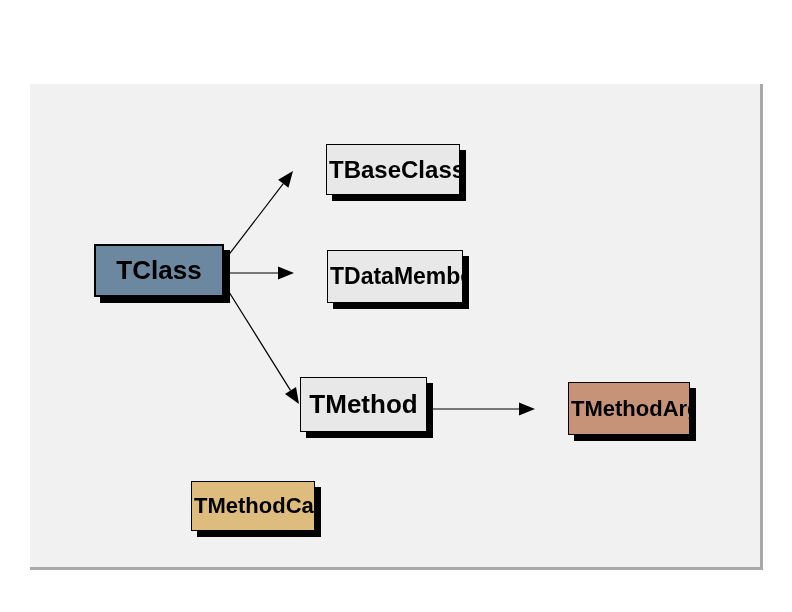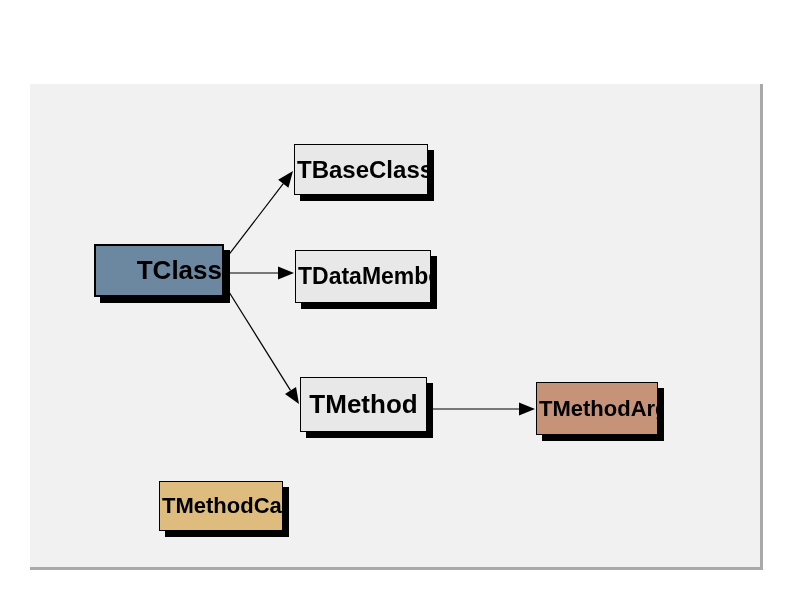--- a/index.html
+++ b/index.html
@@ -30,41 +30,41 @@
     border: 1px solid #000000;
     display: flex;
     align-items: center;
     overflow: hidden;
     white-space: nowrap;
     font-weight: bold;
     color: #000000;
     cursor: default;
   }
   .node.center { justify-content: center; }
-  .node.left   { justify-content: flex-start; padding-left: 2px; }
+  .node.left   { justify-content: flex-start; padding-left: 2px; margin-left: 32px; }
   .node.thick  { border-width: 2px; }
   .node .label { display: inline-block; }
 </style>
 </head>
 <body>
 
 <div id="canvas" style="width: 792px; height: 612px; background: rgb(255, 255, 255);">
   <div id="panel" style="left: 30px; top: 84px; width: 733px; height: 486px; background: rgb(241, 241, 241); border-right-color: rgb(169, 169, 169); border-bottom-color: rgb(169, 169, 169);"></div>
   <svg id="edge-layer" xmlns="http://www.w3.org/2000/svg" viewBox="0 0 792 612">
       <line x1="224" y1="261" x2="283.2650953014858" y2="183.69770178067066" stroke="#000000" stroke-width="1.2"></line>
       <polygon points="293,171 288.42353664988326,187.65250681444203 278.10665395308837,179.74289674689928" fill="#000000"></polygon>
       <line x1="224" y1="273" x2="278" y2="273" stroke="#000000" stroke-width="1.2"></line>
       <polygon points="294,273 278,279.5 278,266.5" fill="#000000"></polygon>
       <line x1="224" y1="284" x2="290.52001695994915" y2="390.4320271359186" stroke="#000000" stroke-width="1.2"></line>
       <polygon points="299,404 285.00802798391607,393.87702024593926 296.0320059359822,386.9870340258979" fill="#000000"></polygon>
       <line x1="427" y1="409" x2="519" y2="409" stroke="#000000" stroke-width="1.2"></line>
       <polygon points="535,409 519,415.5 519,402.5" fill="#000000"></polygon>
     </svg>
   <div id="node-layer">
-      <div class="node center thick" style="left: 94px; top: 244px; width: 130px; height: 53px; background: rgb(108, 135, 160); font-size: 26px; box-shadow: rgb(0, 0, 0) 6px 6px 0px; justify-content: flex-end;">
+      <div class="node center thick" style="left: 94px; top: 244px; width: 130px; height: 53px; background: rgb(108, 135, 160); font-size: 26px; box-shadow: rgb(0, 0, 0) 6px 6px 0px;">
         <span class="label">TClass</span>
       </div>
       <div class="node left" style="left: 294px; top: 144px; width: 134px; height: 51px; background: rgb(232, 232, 232); font-size: 24px; box-shadow: rgb(0, 0, 0) 6px 6px 0px;">
         <span class="label">TBaseClass</span>
       </div>
       <div class="node left" style="left: 295px; top: 250px; width: 136px; height: 53px; background: rgb(232, 232, 232); font-size: 23px; box-shadow: rgb(0, 0, 0) 6px 6px 0px;">
         <span class="label">TDataMember</span>
       </div>
       <div class="node center" style="left: 300px; top: 377px; width: 127px; height: 55px; background: rgb(232, 232, 232); font-size: 26px; box-shadow: rgb(0, 0, 0) 6px 6px 0px; text-align: center;">
         <span class="label">TMethod</span>

